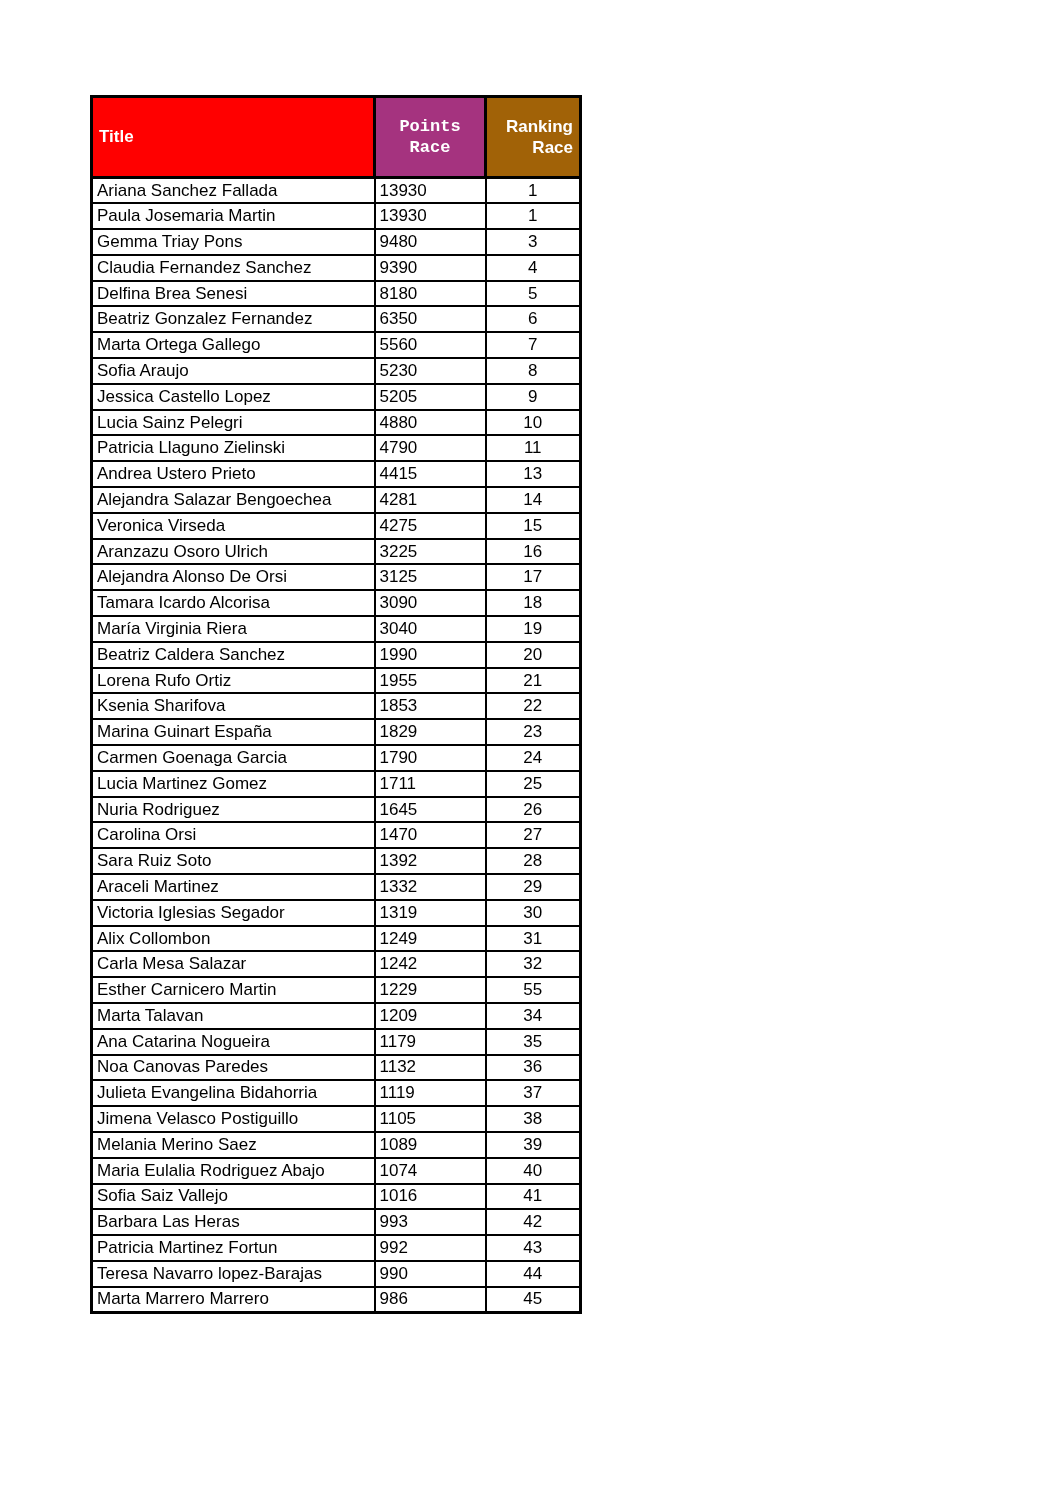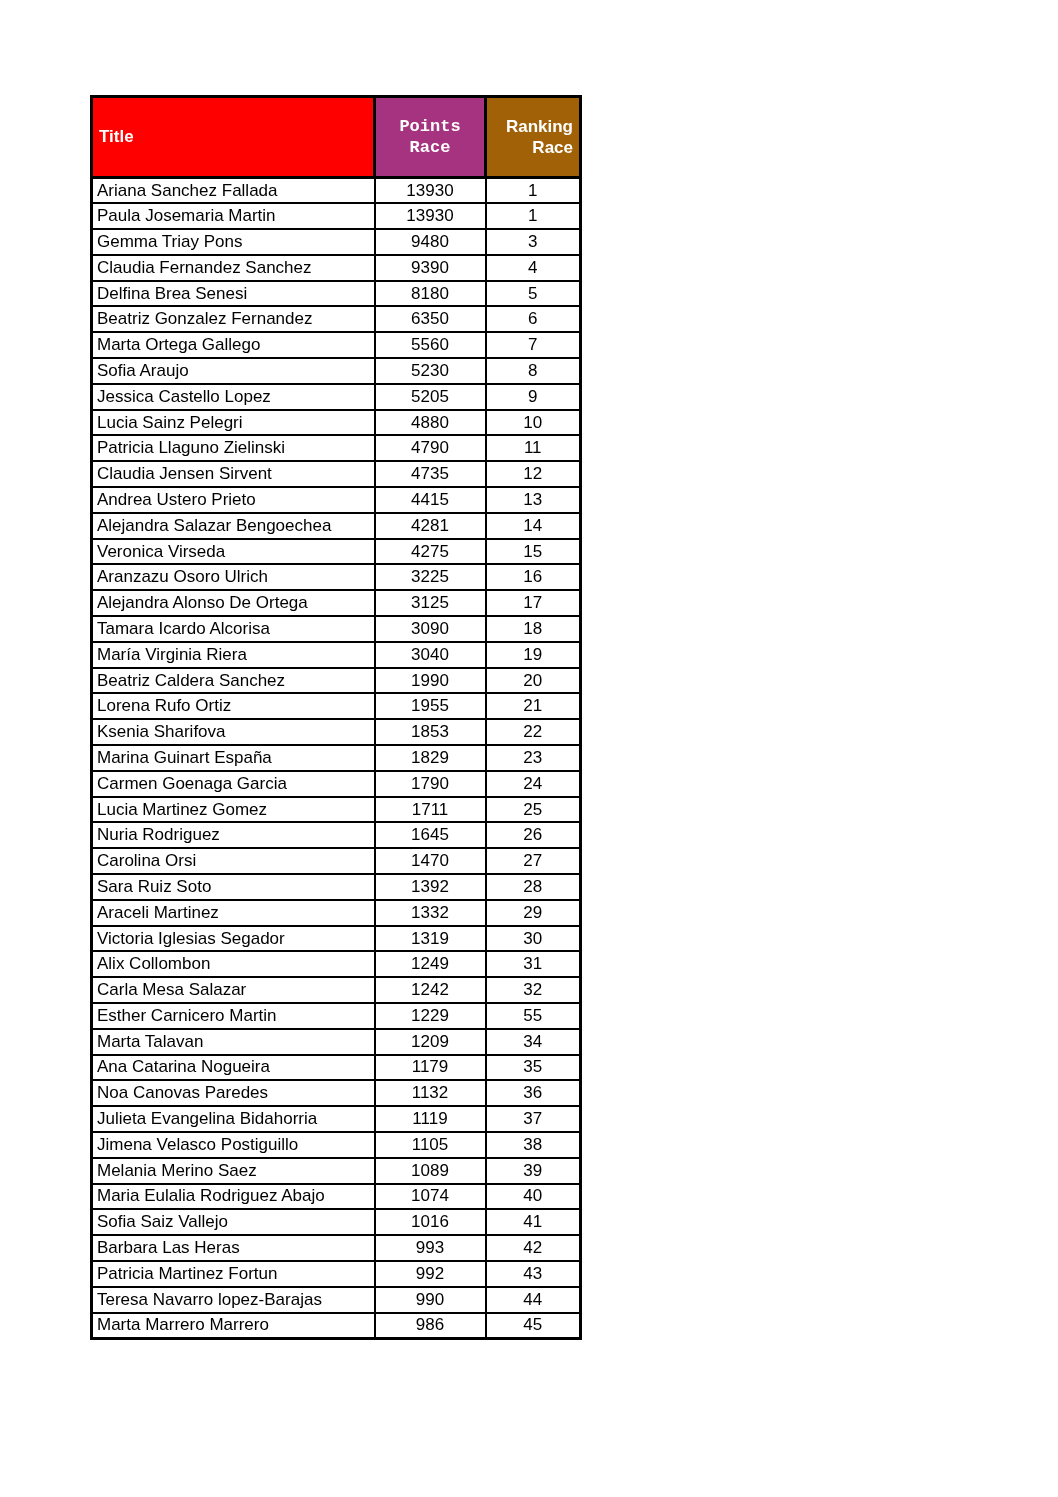--- a/index.html
+++ b/index.html
@@ -48,21 +48,21 @@
     border: 2px solid #000000;
     font-size: 17px;
     color: #000000;
     vertical-align: middle;
     padding: 0 4px;
     box-sizing: border-box;
     white-space: nowrap;
     overflow: hidden;
   }
   td.cell-title   { text-align: left; }
-  td.cell-points  { text-align: center; }
+  td.cell-points  { text-align: left; }
   td.cell-ranking { text-align: center; }
 </style>
 </head>
 <body>
 
 <div class="page">
   <table class="ranking">
     <colgroup>
       <col class="c-title">
       <col class="c-points">
@@ -135,25 +135,20 @@
       <td class="cell-points">4880</td>
       <td class="cell-ranking">10</td>
     </tr>
 
     <tr>
       <td class="cell-title">Patricia Llaguno Zielinski</td>
       <td class="cell-points">4790</td>
       <td class="cell-ranking">11</td>
     </tr>
 
-    <tr>
-      <td class="cell-title">Claudia Jensen Sirvent</td>
-      <td class="cell-points">4735</td>
-      <td class="cell-ranking">12</td>
-    </tr>
 
     <tr>
       <td class="cell-title">Andrea Ustero Prieto</td>
       <td class="cell-points">4415</td>
       <td class="cell-ranking">13</td>
     </tr>
 
     <tr>
       <td class="cell-title">Alejandra Salazar Bengoechea</td>
       <td class="cell-points">4281</td>
@@ -166,21 +161,21 @@
       <td class="cell-ranking">15</td>
     </tr>
 
     <tr>
       <td class="cell-title">Aranzazu Osoro Ulrich</td>
       <td class="cell-points">3225</td>
       <td class="cell-ranking">16</td>
     </tr>
 
     <tr>
-      <td class="cell-title">Alejandra Alonso De Ortega</td>
+      <td class="cell-title">Alejandra Alonso De Orsi</td>
       <td class="cell-points">3125</td>
       <td class="cell-ranking">17</td>
     </tr>
 
     <tr>
       <td class="cell-title">Tamara Icardo Alcorisa</td>
       <td class="cell-points">3090</td>
       <td class="cell-ranking">18</td>
     </tr>
 

